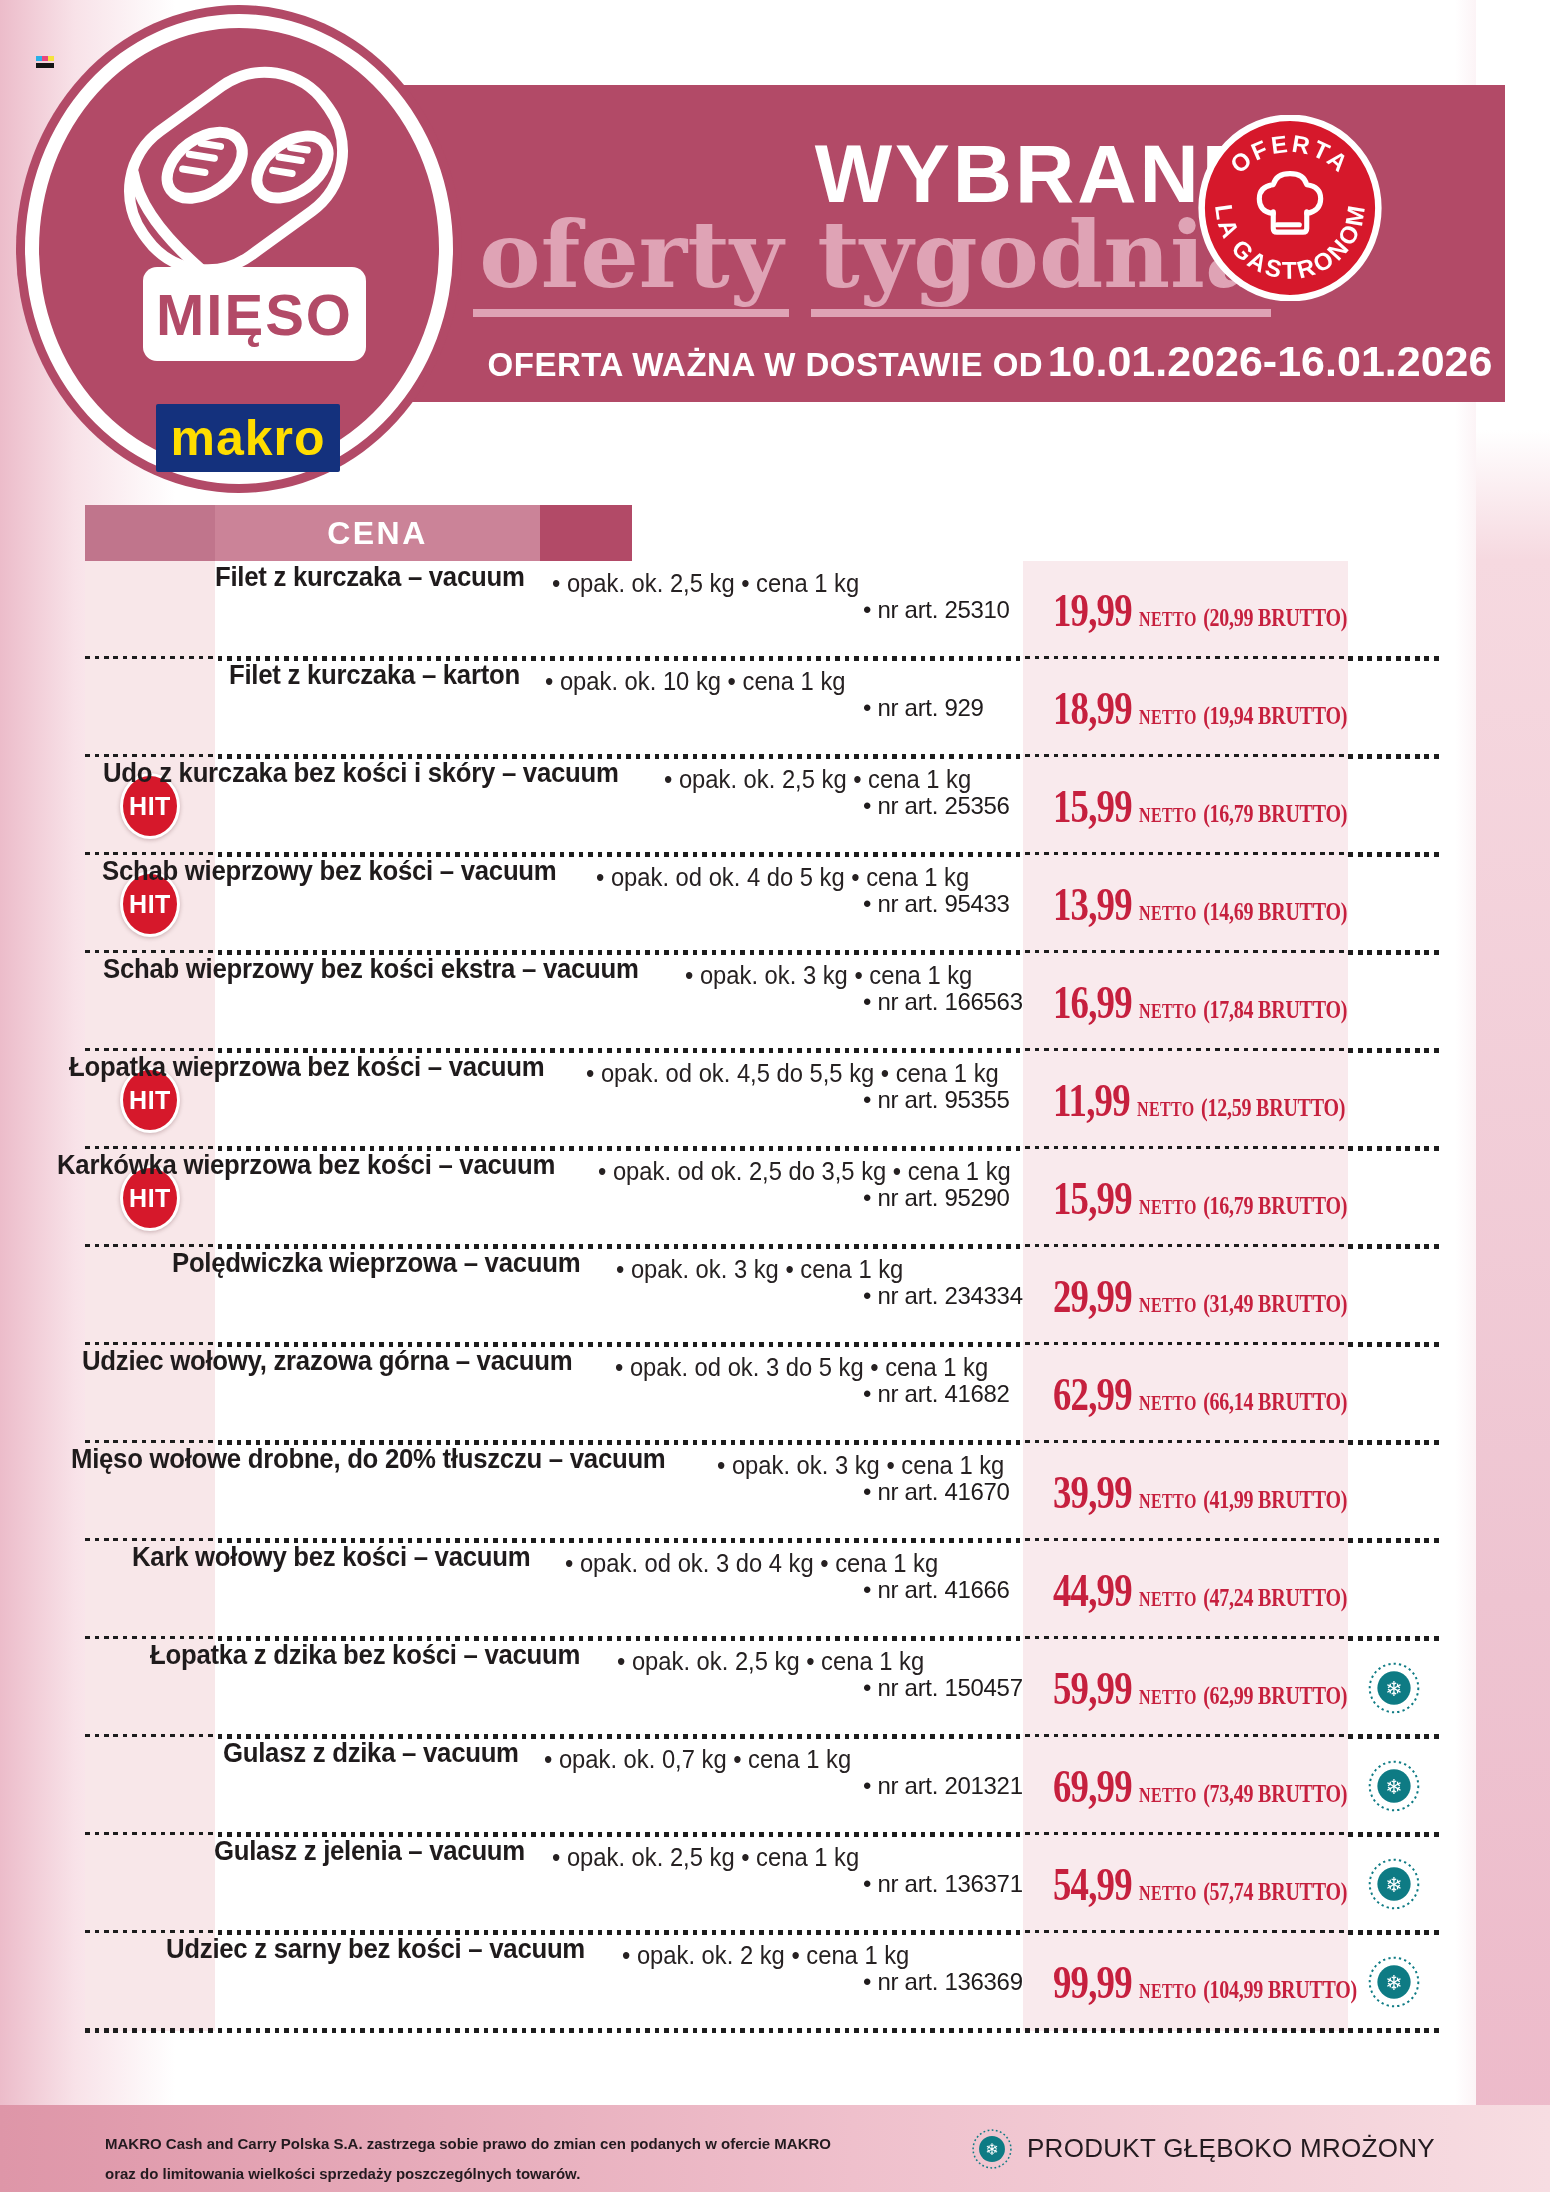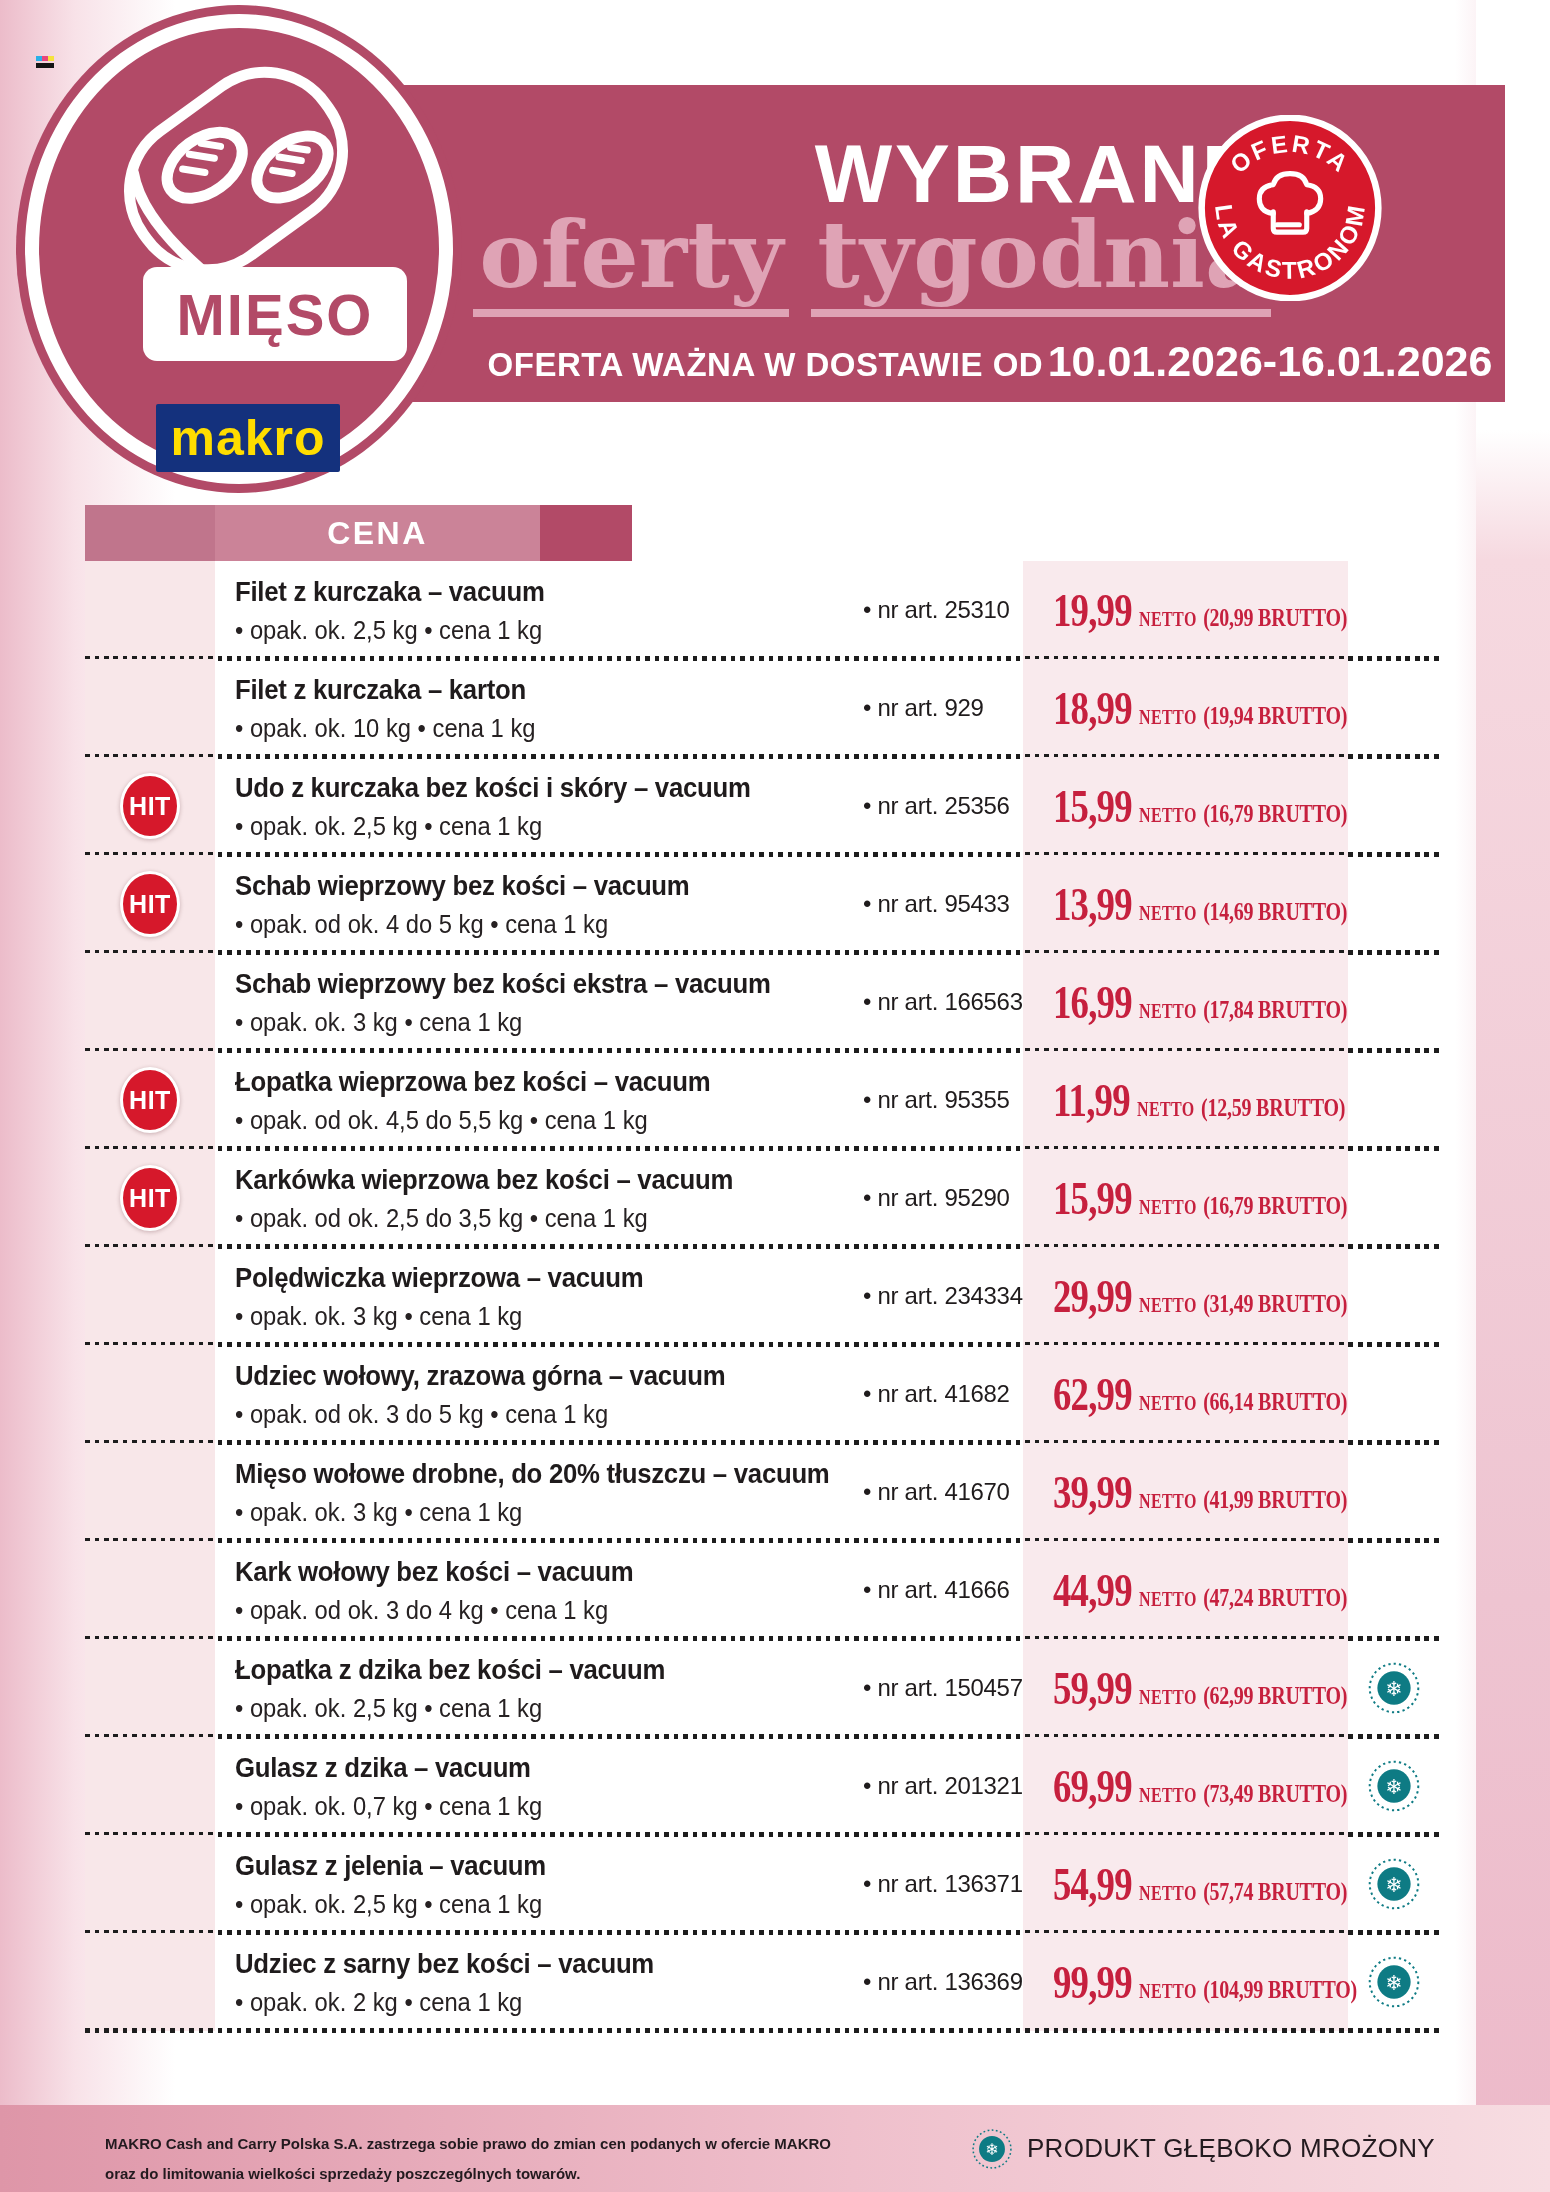--- a/index.html
+++ b/index.html
@@ -52,21 +52,21 @@
 
   
   .logo-circle {
     position: absolute; left: 25px; top: 14px; width: 428px; height: 470px;
     background: #b24a67; border: 14px solid #ffffff; border-radius: 50%;
     box-shadow: 0 0 0 9px #b24a67;
     z-index: 2;
   }
   .steak { position: absolute; left: 32px; top: 18px; width: 330px; height: 250px; }
   .mieso-box {
-    position: absolute; left: 104px; top: 239px; width: 264px; height: 94px;
+    position: absolute; left: 104px; top: 239px; width: 223px; height: 94px;
     background: #ffffff; border-radius: 14px;
     display: flex; align-items: center; justify-content: center;
     font-size: 58px; font-weight: 800; color: #b24a67; letter-spacing: 2px;
   }
   .makro-box {
     position: absolute; left: 156px; top: 389px; width: 184px; height: 68px;
     background: #14317d; color: #ffdd00; z-index: 3;
     display: flex; align-items: center; justify-content: center;
     font-size: 50px; font-weight: 800; letter-spacing: 1px; border-radius: 2px; margin-top: 15px;
   }
@@ -80,21 +80,21 @@
   .th-price   { width: 325px; background: #cb8398; color: #fff; font-size: 32px; font-weight: 700;
                 display: flex; align-items: center; justify-content: center; letter-spacing: 2.5px; }
   .th-right   { width: 92px; background: #b24a67; }
 
   .row { display: flex; height: 98px; position: relative; }
   .row::after {
     content: ''; position: absolute; left: 0; right: 0; bottom: -2px; height: 5px;
     background: repeating-linear-gradient(90deg, #1d1d1d 0 4.5px, transparent 4.5px 9.5px);
   }
   .col-badge  { width: 130px; background: #f8e7e9; display: flex; align-items: center; justify-content: center; }
-  .col-article{ width: 640px; background: transparent; display: flex; flex-direction: column; justify-content: center; padding-left: 20px; }
+  .col-article{ width: 640px; background: transparent; display: flex; flex-direction: row; justify-content: center; padding-left: 20px; }
   .col-art    { width: 168px; display: flex; align-items: center; padding-left: 8px;
                 font-size: 24px; color: #1f1b1c; white-space: nowrap; letter-spacing: -0.3px; }
   .col-price  { width: 325px; background: #f9eaed; display: flex; align-items: center; padding-left: 30px; font-family: Liberation Serif, serif; }
   .col-frozen { width: 92px; display: flex; align-items: center; justify-content: center; }
 
   .prod-name {
     font-size: 28px; font-weight: 700; color: #1f1b1c; white-space: nowrap;
     letter-spacing: -0.3px; transform: scaleX(0.92); transform-origin: left center;
   }
   .prod-spec { font-size: 25px; color: #262122; margin-top: 8px; white-space: nowrap;

